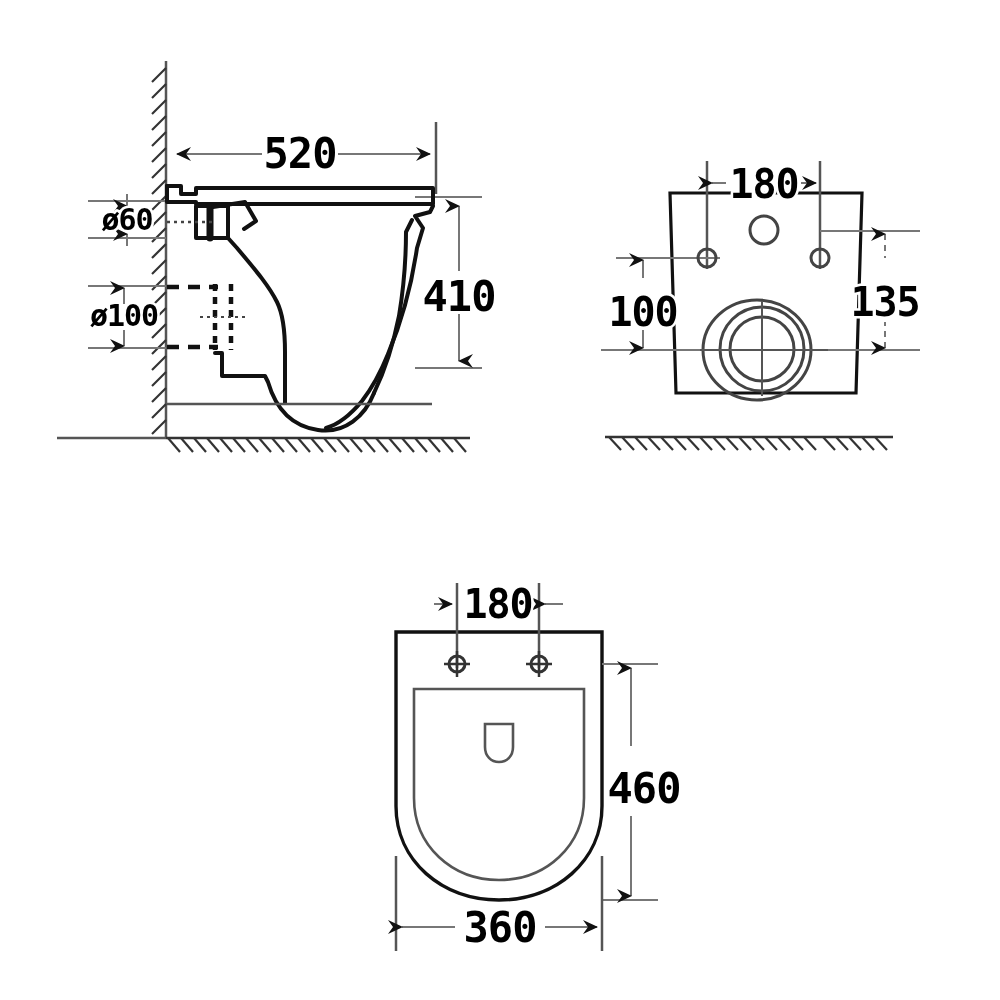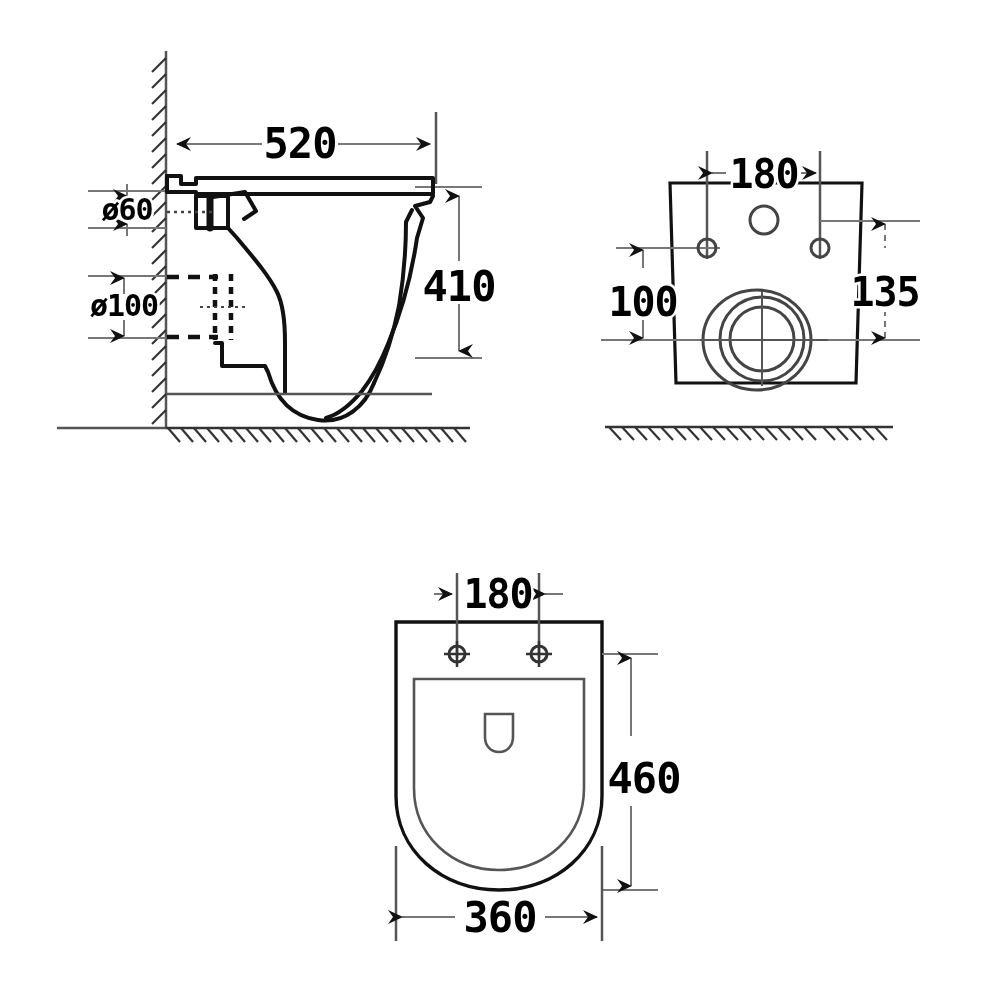--- a/index.html
+++ b/index.html
@@ -2,21 +2,21 @@
 <html><head>
 <meta charset="utf-8">
 <style>
   html,body{margin:0;padding:0;background:#ffffff;}
   body{
     width:1000px;height:1000px;
     font-family:"DejaVu Sans Mono", monospace;
     overflow:hidden;
     position:relative;
   }
-  #sheet{position:absolute;left:0;top:6px;width:1000px;height:885px;}
+  #sheet{position:absolute;left:0;top:16px;width:1000px;height:885px;}
   svg{display:block;}
   .dimtext{
     font-family:"DejaVu Sans Mono", monospace;
     font-weight:700;
     fill:#000000;
     letter-spacing:-1px;
     paint-order:stroke;
     stroke:#ffffff;
     stroke-width:5px;
     stroke-linejoin:round;

